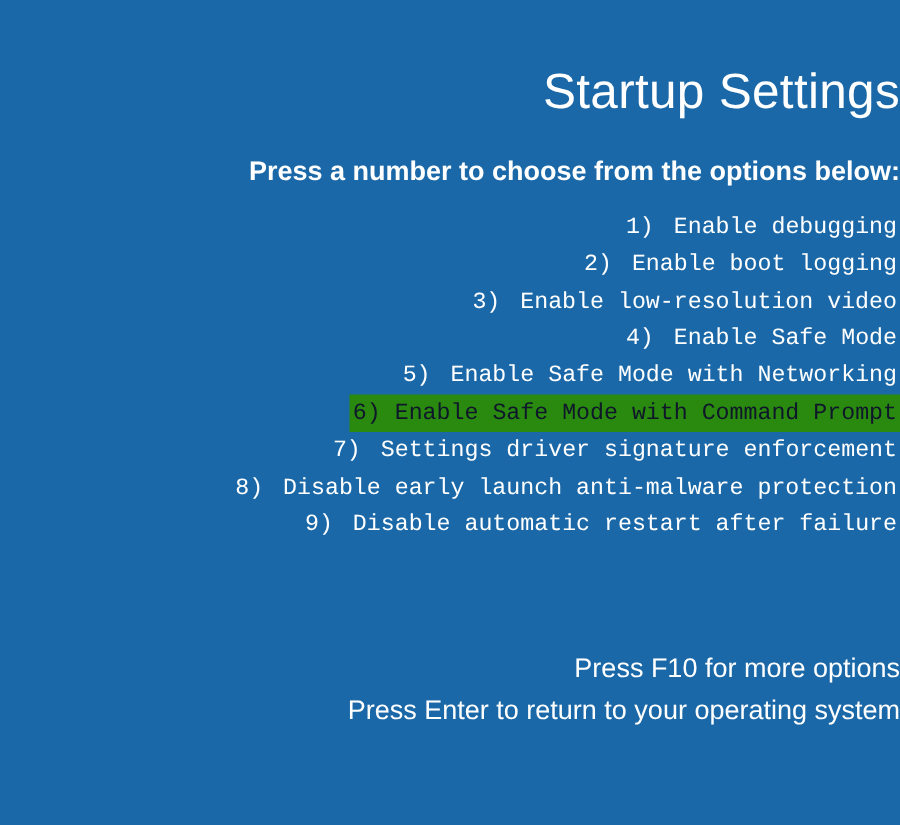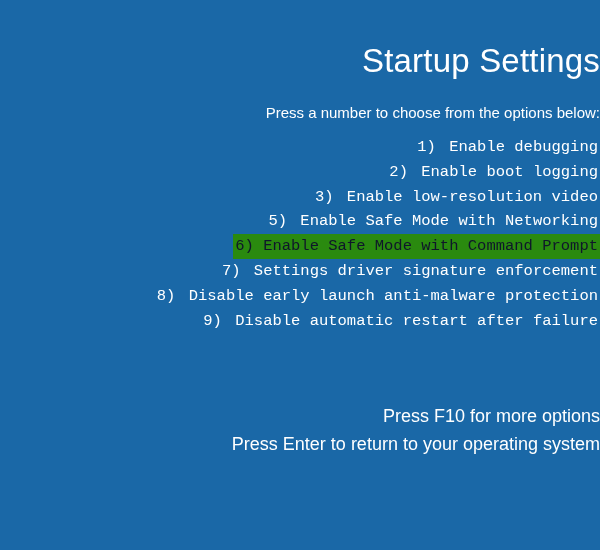--- a/index.html
+++ b/index.html
@@ -17,22 +17,22 @@
     .wrap {
       padding: 42px 0 0 130px;
     }
     .title {
       font-size: 33px;
       font-weight: 300;
       letter-spacing: 0.2px;
       margin-bottom: 24px;
     }
     .instruction {
-      font-size: 15px;
-      font-weight: 400;
+      font-size: 18px;
+      font-weight: 700;
       margin-left: 6px;
       margin-bottom: 14px;
     }
     .hint {
       font-size: 12px;
       font-weight: 300;
       margin-left: 6px;
       margin-bottom: 40px;
       opacity: 0.95;
     }
@@ -68,20 +68,21 @@
 <body>
 
 <div class="wrap">
   <h1 class="title">Startup Settings</h1>
   <div class="instruction">Press a number to choose from the options below:</div>
 
   <div class="options">
     <div class="opt"><span class="opt inner">1)</span> <span class="opt inner">Enable debugging</span></div>
     <div class="opt"><span class="opt inner">2)</span> <span class="opt inner">Enable boot logging</span></div>
     <div class="opt"><span class="opt inner">3)</span> <span class="opt inner">Enable low-resolution video</span></div>
+    <div class="opt"><span class="opt inner">4)</span> <span class="opt inner">Enable Safe Mode</span></div>
     <div class="opt"><span class="opt inner">5)</span> <span class="opt inner">Enable Safe Mode with Networking</span></div>
     <div class="opt"><span class="opt inner highlight"><span>6)</span> <span>Enable Safe Mode with Command Prompt</span></span></div>
     <div class="opt"><span class="opt inner">7)</span> <span class="opt inner">Settings driver signature enforcement</span></div>
     <div class="opt"><span class="opt inner">8)</span> <span class="opt inner">Disable early launch anti-malware protection</span></div>
     <div class="opt"><span class="opt inner">9)</span> <span class="opt inner">Disable automatic restart after failure</span></div>
   </div>
 
   <div class="footer">
     <div class="footer-line">Press F10 for more options</div>
     <div class="footer-line">Press Enter to return to your operating system</div>

